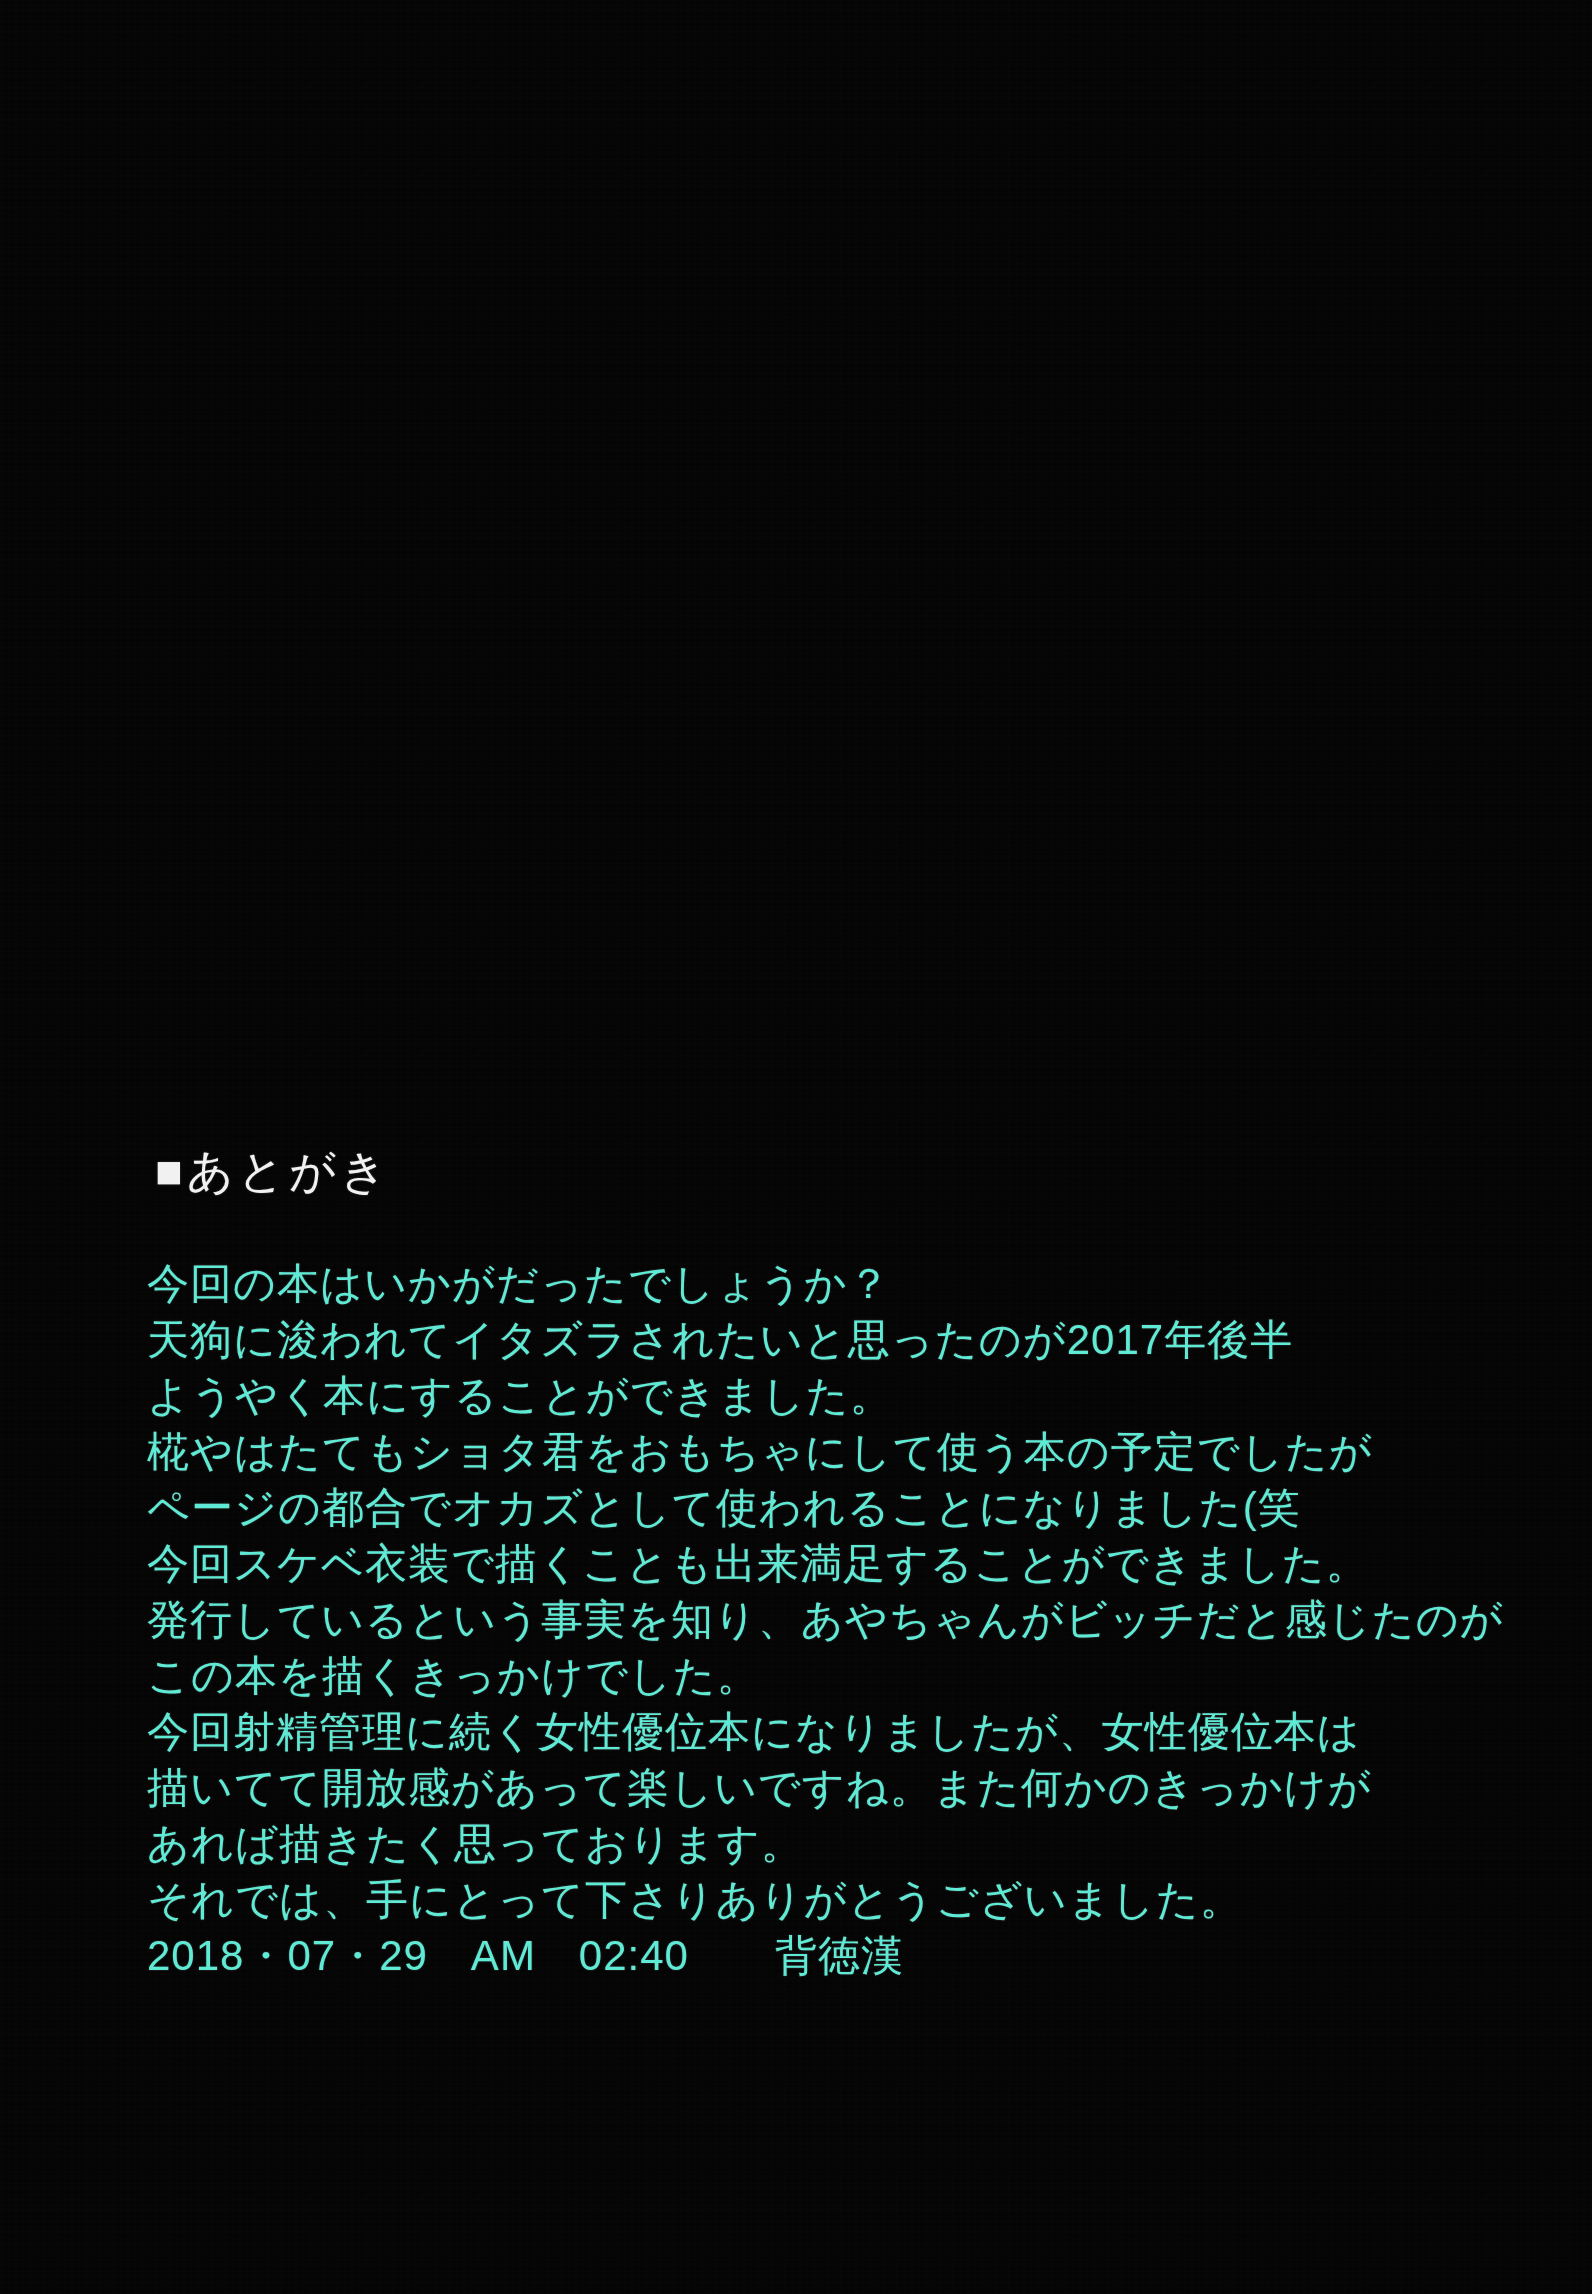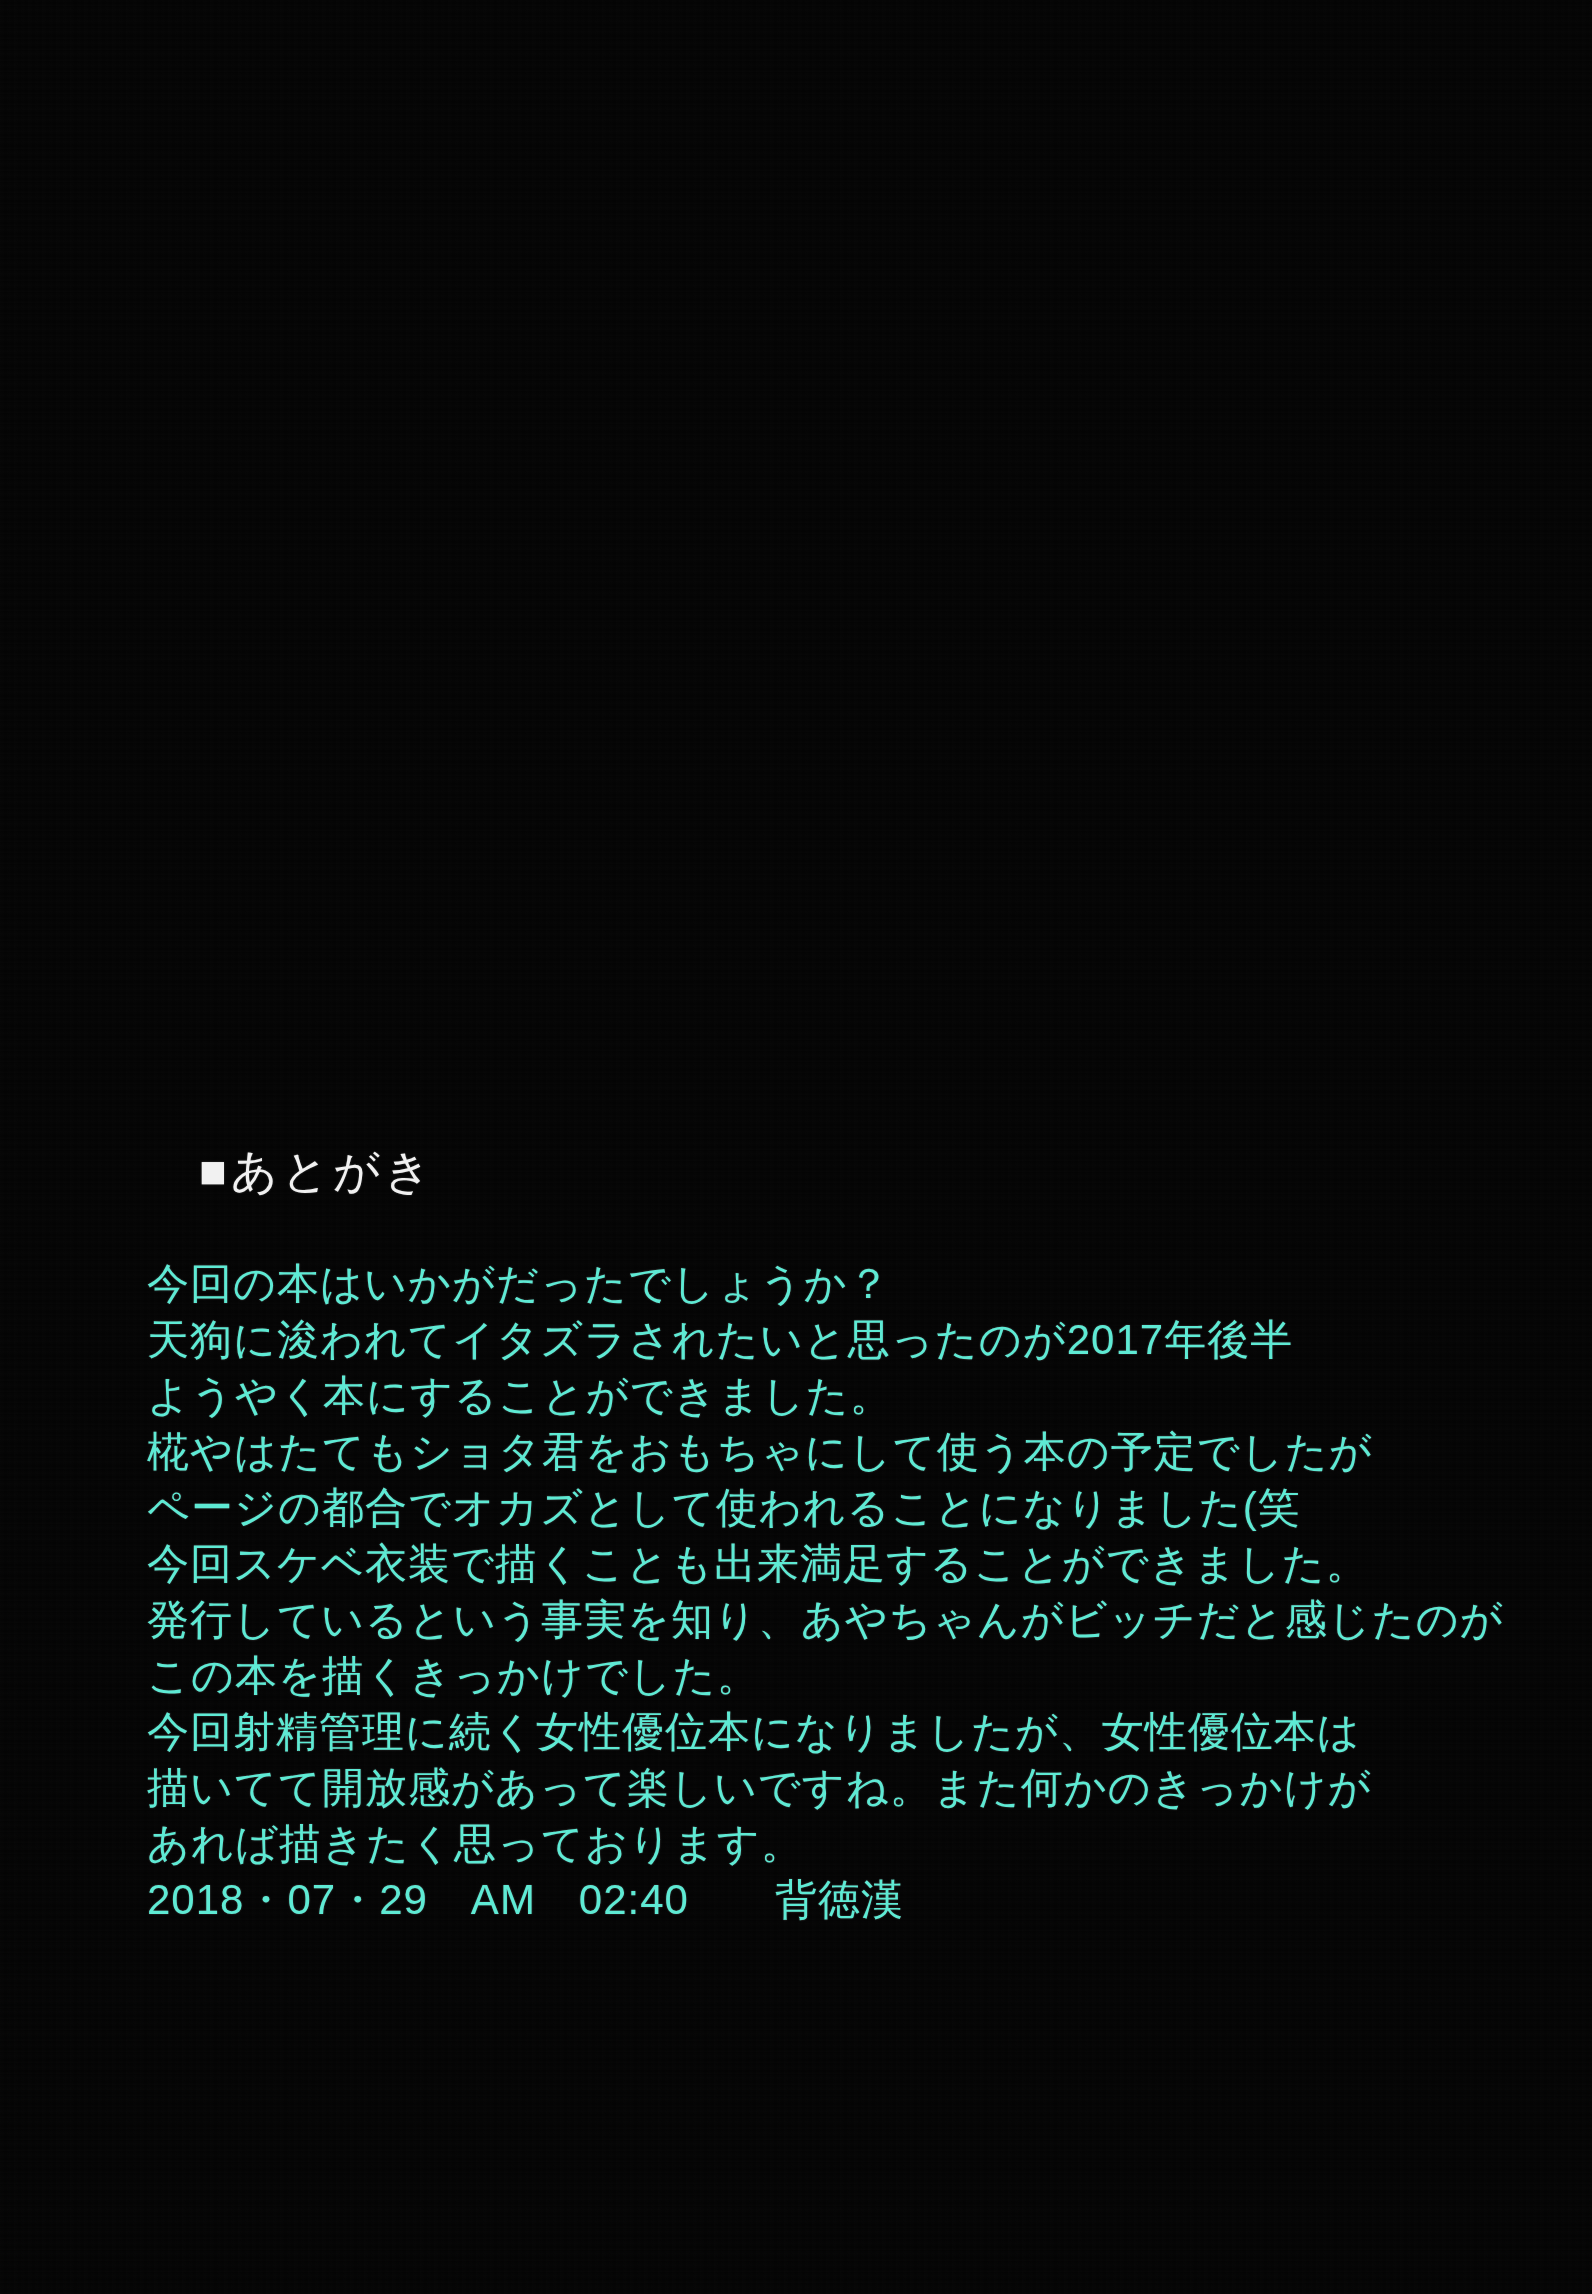--- a/index.html
+++ b/index.html
@@ -27,21 +27,20 @@
   .heading {
     position: absolute;
     left: 155px;
     top: 1142px;
     font-size: 46px;
     line-height: 58px;
     color: #f1f1f1;
     letter-spacing: 4px;
     text-shadow: 0 0 2px rgba(255,255,255,0.30);
     white-space: pre;
-    margin-left: 44px;
   }
   .body-text {
     position: absolute;
     left: 147px;
     top: 1256px;
     color: #5eead4;
     font-size: 42px;
     line-height: 56px;
     letter-spacing: 1px;
     text-shadow: 0 0 2px rgba(255,255,255,0.28);
@@ -64,16 +63,17 @@
     <div class="line">天狗に浚われてイタズラされたいと思ったのが2017年後半</div>
     <div class="line">ようやく本にすることができました。</div>
     <div class="line">椛やはたてもショタ君をおもちゃにして使う本の予定でしたが</div>
     <div class="line">ページの都合でオカズとして使われることになりました(笑</div>
     <div class="line">今回スケベ衣装で描くことも出来満足することができました。</div>
     <div class="line">発行しているという事実を知り、あやちゃんがビッチだと感じたのが</div>
     <div class="line">この本を描くきっかけでした。</div>
     <div class="line">今回射精管理に続く女性優位本になりましたが、女性優位本は</div>
     <div class="line">描いてて開放感があって楽しいですね。また何かのきっかけが</div>
     <div class="line">あれば描きたく思っております。</div>
+    <div class="line">それでは、手にとって下さりありがとうございました。</div>
     <div class="line">2018・07・29　AM　02:40　　背徳漢</div>
   </div>
 </div>
 
 
 </body></html>

